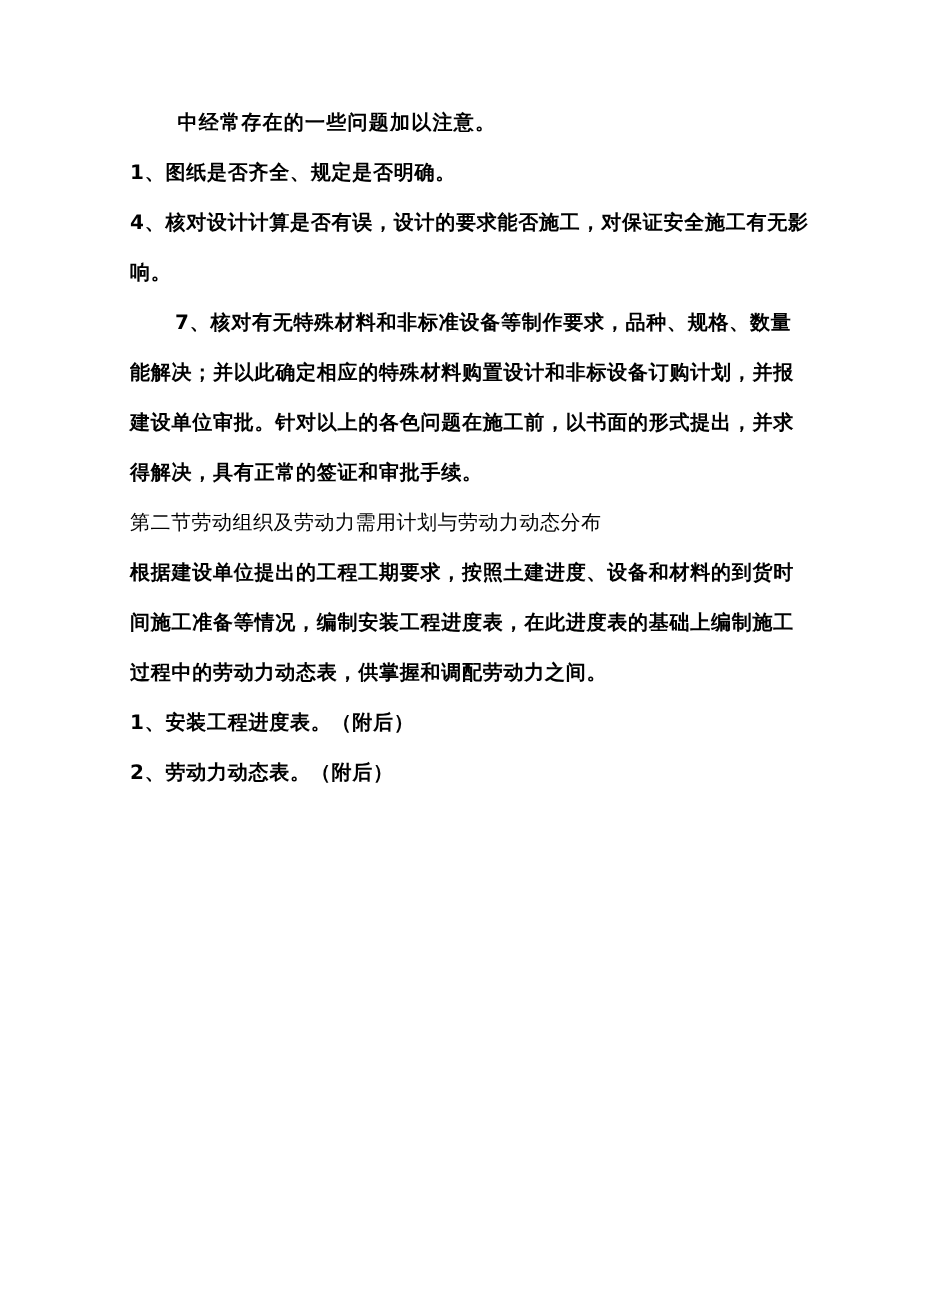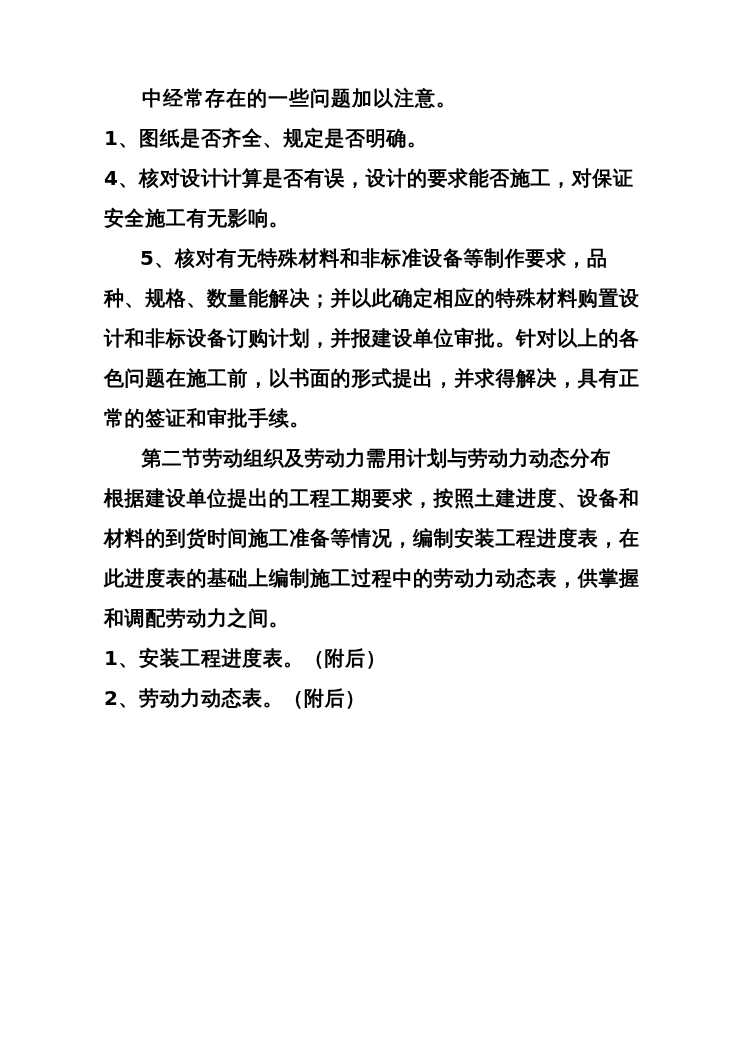--- a/index.html
+++ b/index.html
@@ -16,31 +16,30 @@
   }
   .page {
     position: relative;
     width: 744px;
     height: 1052px;
     box-sizing: border-box;
     padding: 78px 96px 60px 104px;
     background: #ffffff;
   }
   .doc-body {
-    font-size: 20px;
+    font-size: 16px;
     line-height: 40px;
     letter-spacing: 0.6px;
   }
   p {
     margin: 0;
   }
   .heading {
-    font-weight: bold;
+    font-weight: normal;
     letter-spacing: 0.4px;
-    text-align: center;
   }
   .heading-center {
     font-weight: bold;
     text-align: left;
     text-indent: 38px;
     letter-spacing: 1px;
   }
   .para {
     font-weight: bold;
   }
@@ -54,21 +53,21 @@
 <div class="page">
   <div class="doc-body">
 
     <p class="heading-center">中经常存在的一些问题加以注意。</p>
 
     <p class="para">1、图纸是否齐全、规定是否明确。</p>
 
 
     <p class="para">4、核对设计计算是否有误，设计的要求能否施工，对保证安全施工有无影响。</p>
 
-    <p class="para indent-2">5、核对有无特殊材料和非标准设备等制作要求，品种、规格、数量能解决；并以此确定相应的特殊材料购置设计和非标设备订购计划，并报建设单位审批。针对以上的各色问题在施工前，以书面的形式提出，并求得解决，具有正常的签证和审批手续。</p>
+    <p class="para indent-2">7、核对有无特殊材料和非标准设备等制作要求，品种、规格、数量能解决；并以此确定相应的特殊材料购置设计和非标设备订购计划，并报建设单位审批。针对以上的各色问题在施工前，以书面的形式提出，并求得解决，具有正常的签证和审批手续。</p>
 
     <p class="heading">第二节劳动组织及劳动力需用计划与劳动力动态分布</p>
 
     <p class="para">根据建设单位提出的工程工期要求，按照土建进度、设备和材料的到货时间施工准备等情况，编制安装工程进度表，在此进度表的基础上编制施工过程中的劳动力动态表，供掌握和调配劳动力之间。</p>
 
     <p class="para">1、安装工程进度表。（附后）</p>
 
     <p class="para">2、劳动力动态表。（附后）</p>
 
 

